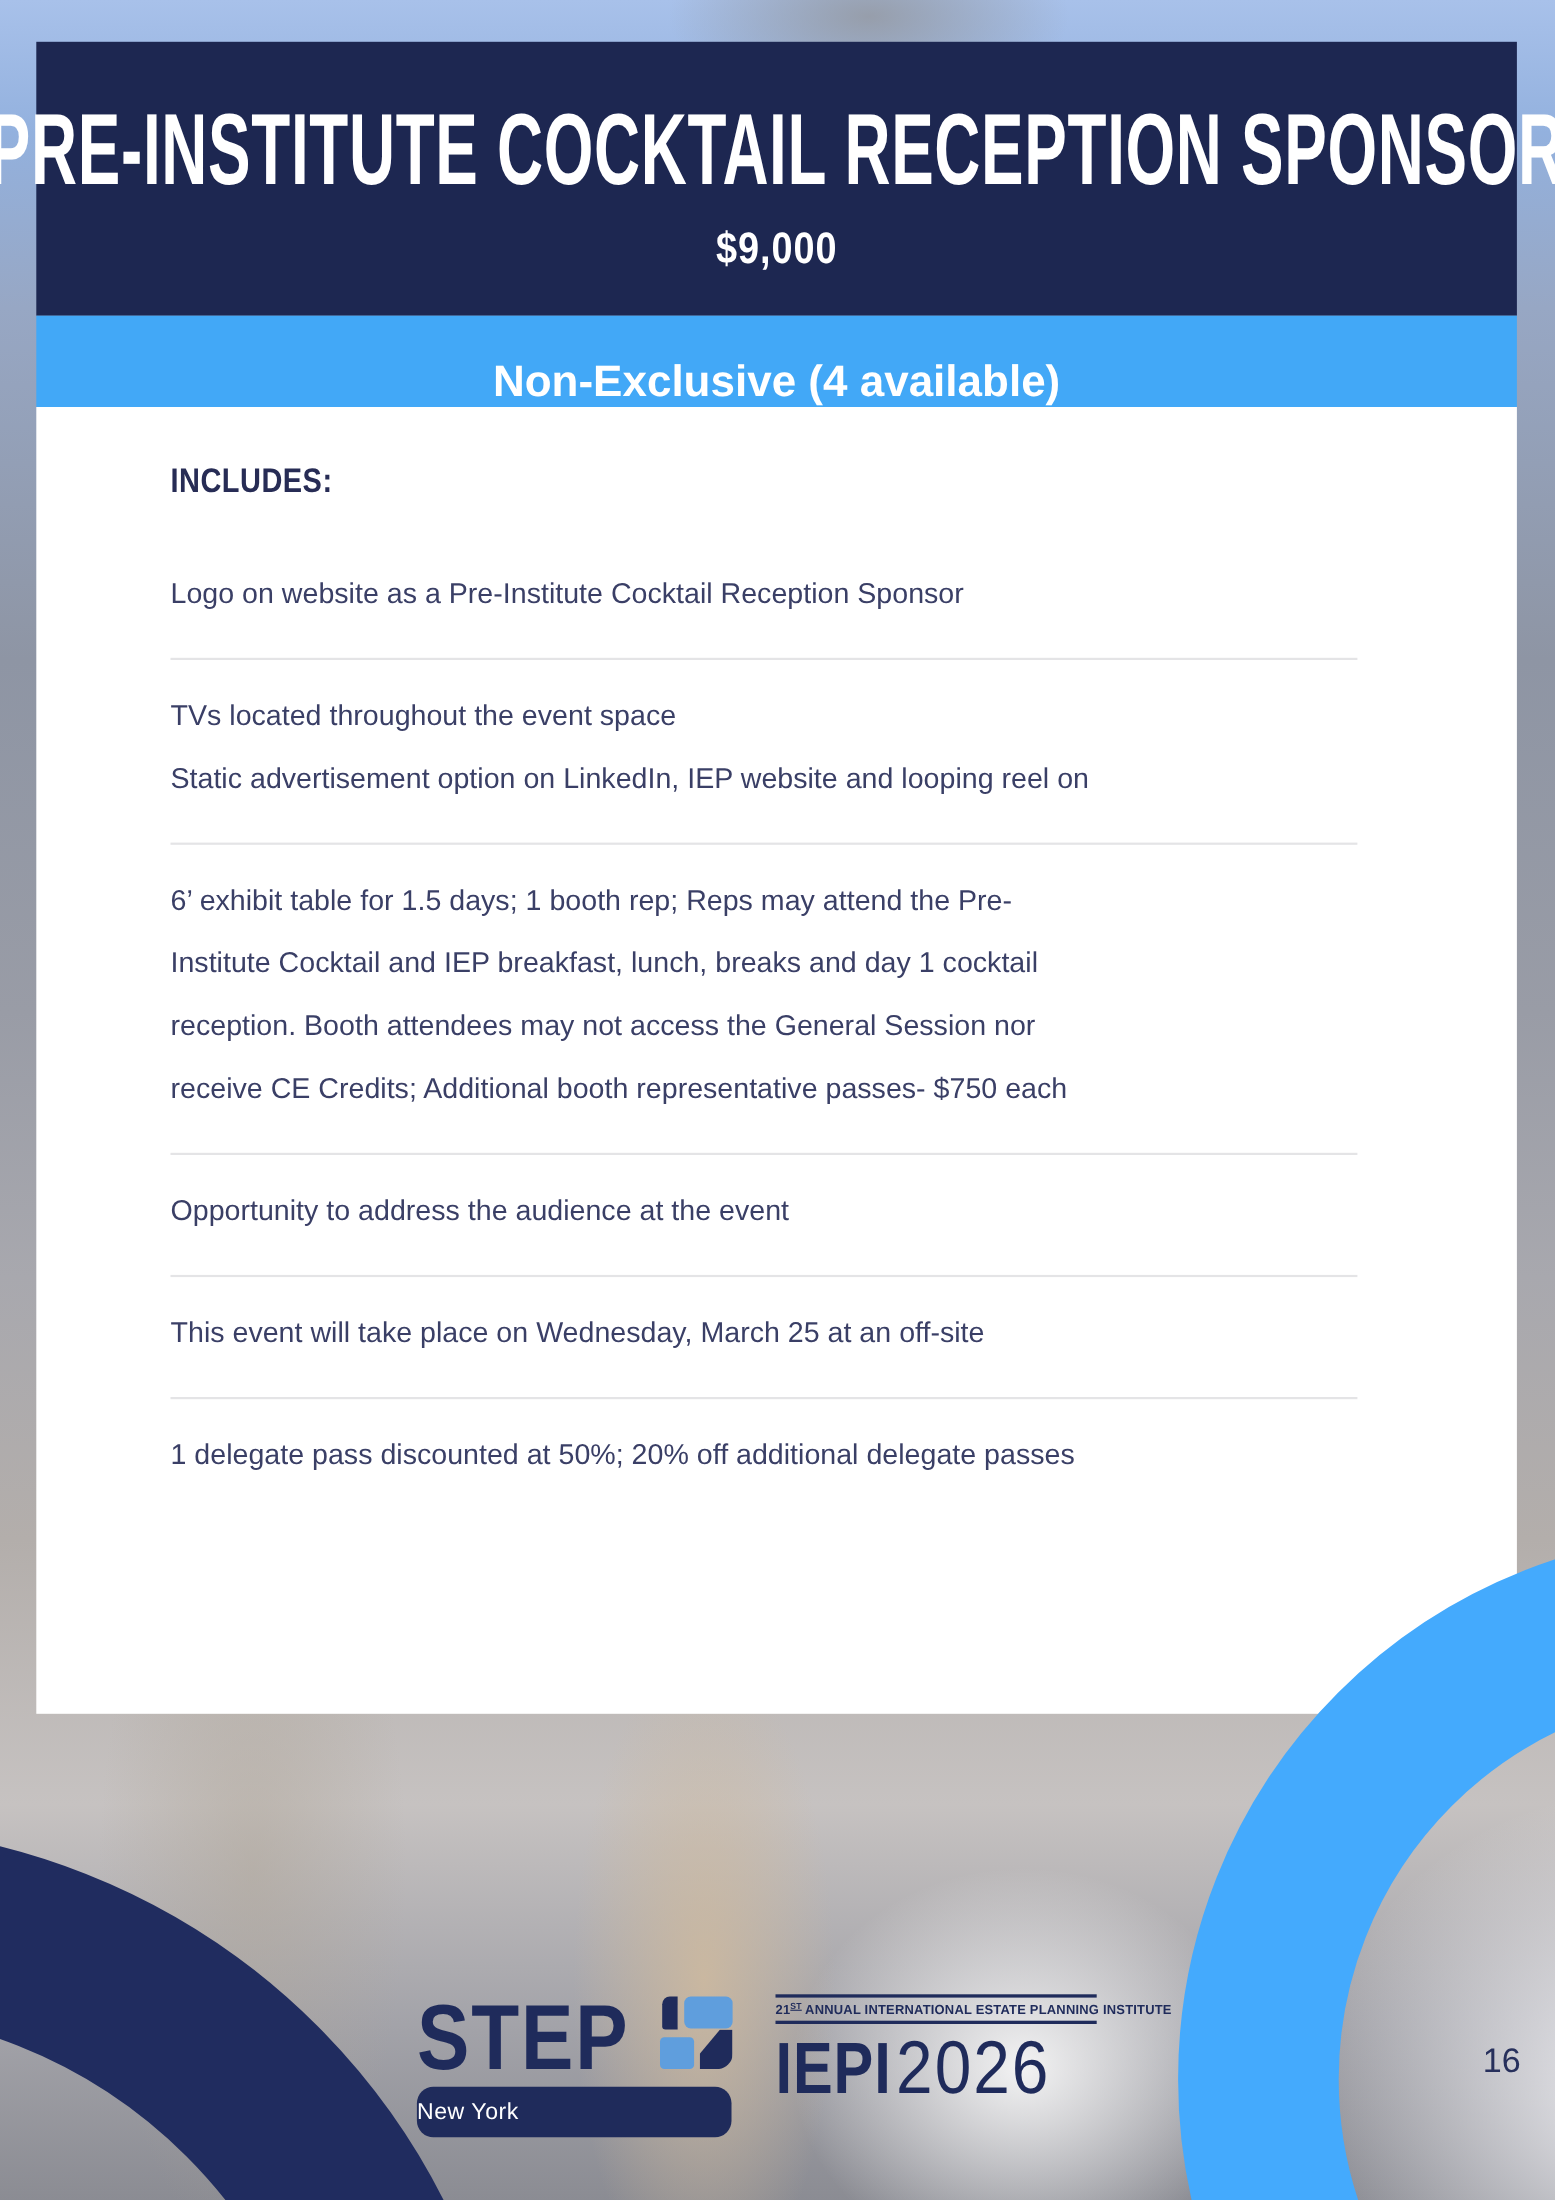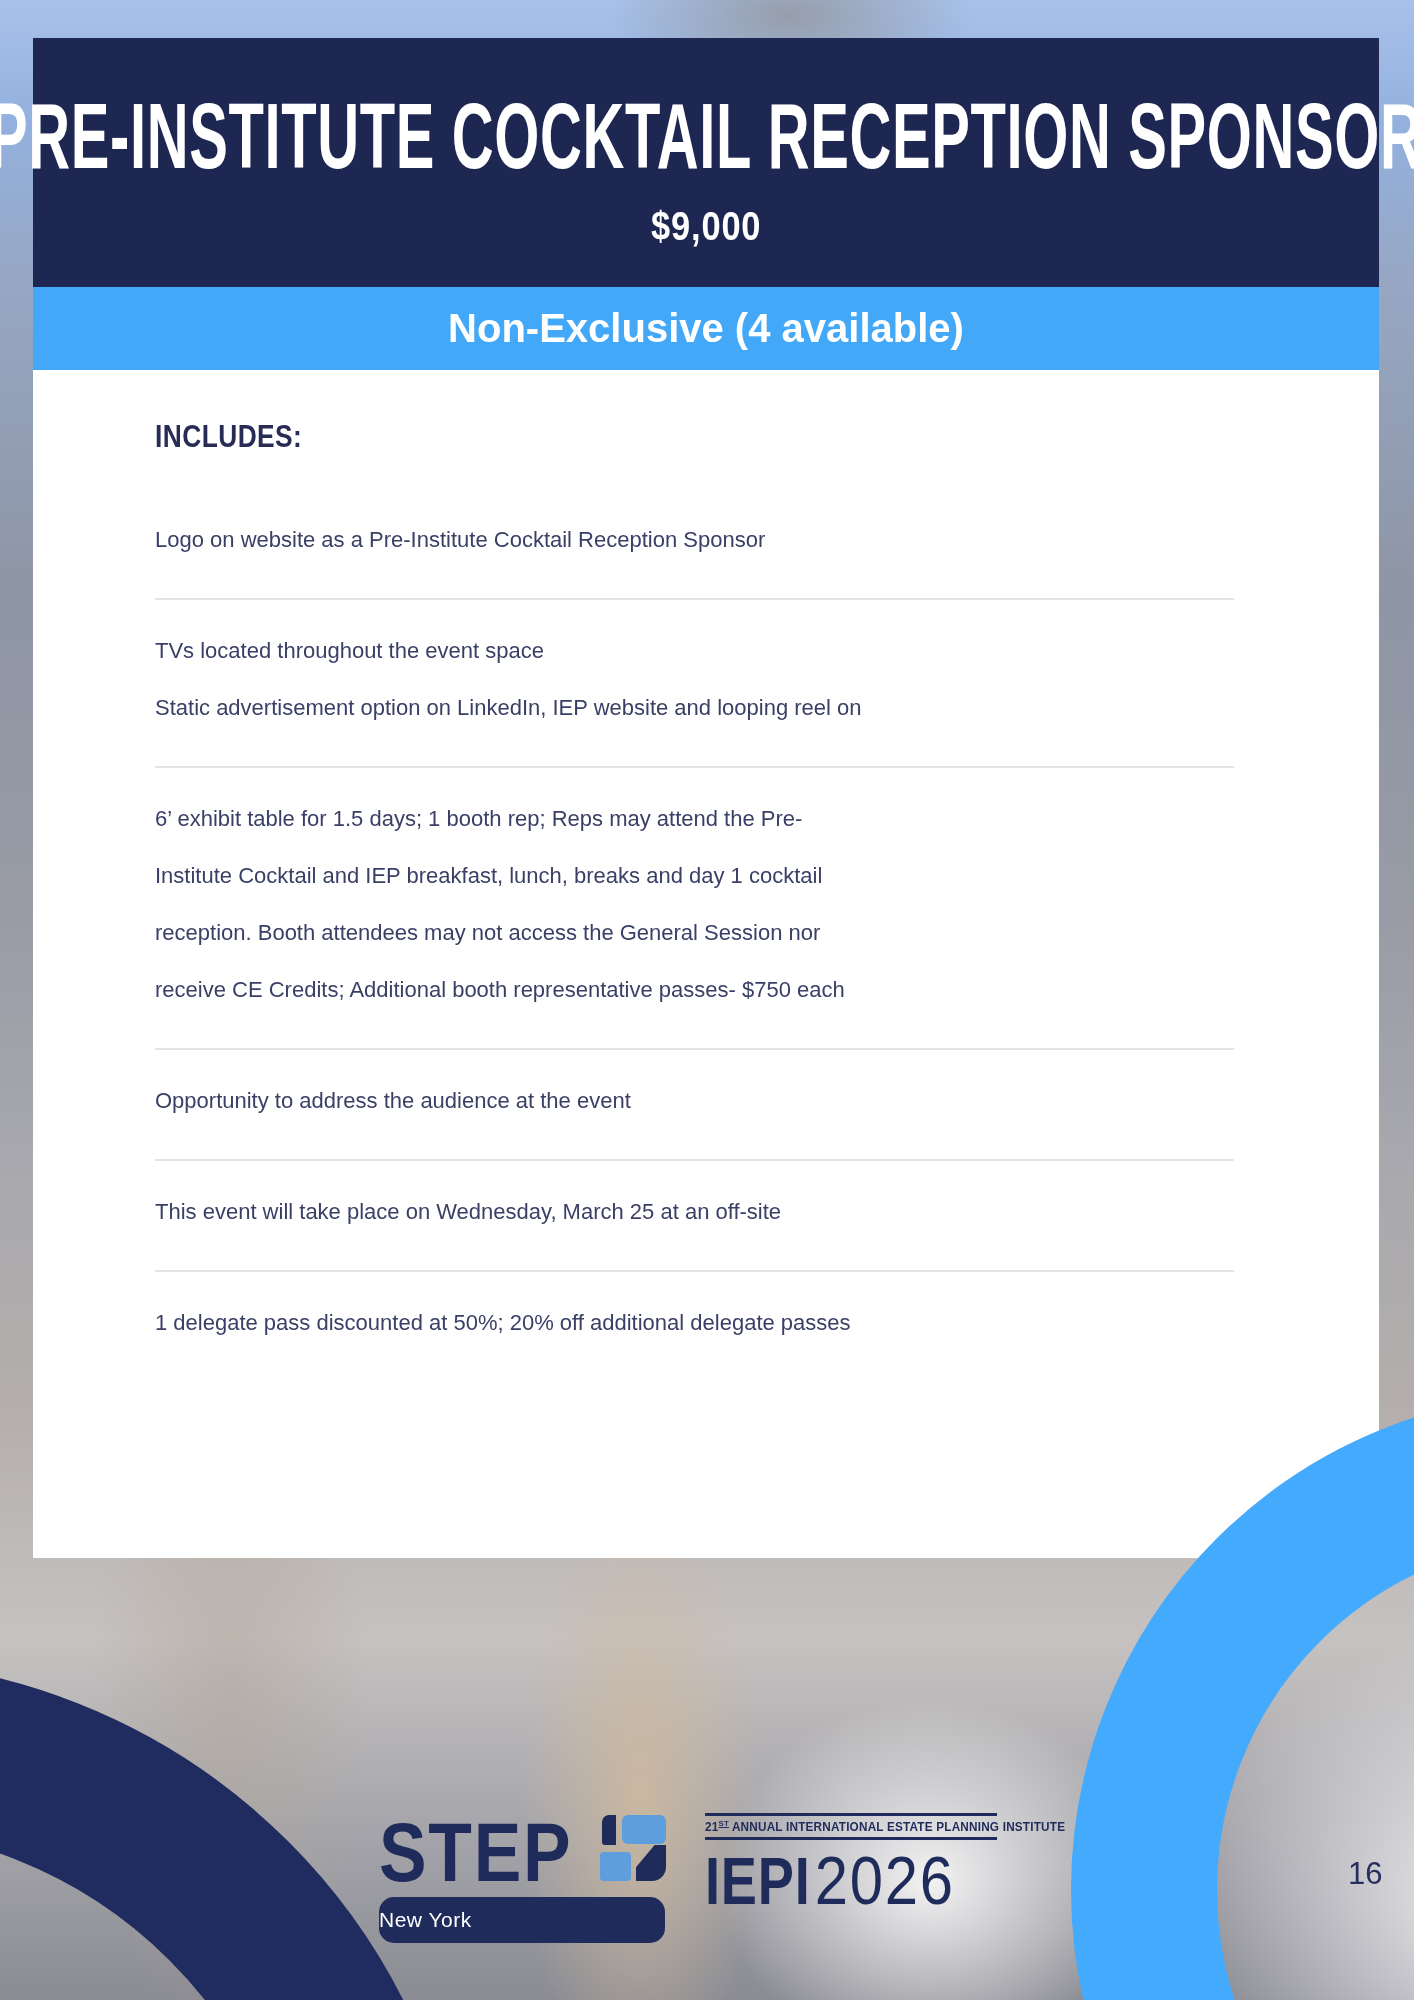--- a/index.html
+++ b/index.html
@@ -17,26 +17,26 @@
   }
   
   .card { position:absolute; left:33px; top:38px; width:1346px; z-index:1; }
   .card-header { background:#1d2751; height:249px; display:flex; flex-direction:column;
     align-items:center; justify-content:center; }
   .title-row { display:flex; justify-content:center; width:100%; margin-top:14px; }
   .title { color:#ffffff; font-size:92px; font-weight:700; white-space:nowrap;
     transform:scaleX(.63); transform-origin:center; letter-spacing:1px; line-height:1; }
   .price { color:#ffffff; font-size:40px; font-weight:800; margin-top:22px;
     transform:scaleX(.86); transform-origin:center; letter-spacing:1px; }
-  .band { background:#42a8f7; height:83px; display:flex; align-items:center; justify-content:center; }
+  .band { background:#42a8f7; height:83px; display:flex; align-items:flex-end; justify-content:center; }
   .band-text { color:#ffffff; font-size:40px; font-weight:700; letter-spacing:0; }
   .card-body { background:#ffffff; height:1188px; padding:49px 145px 0 122px; }
   .includes { color:#272c55; font-size:31px; font-weight:800; letter-spacing:.5px;
     transform:scaleX(.85); transform-origin:left; }
-  .list .item { margin-top:22px; color:#3a3f66; font-size:22px; line-height:57px; }
+  .list .item { margin-top:22px; color:#3a3f66; font-size:26px; line-height:57px; }
   .list .item:first-of-type { margin-top:56px; }
   .list .line { white-space:nowrap; }
   .list .divider { margin-top:30px; border-top:2px solid #e4e4e6; height:0; }
   
   .ring { position:absolute; border-radius:50%; background:transparent; z-index:3; }
   .ring-navy { left:-770px; top:1660px; width:1240px; height:1240px; border:168px solid #202c5f; }
   .ring-blue { left:1071px; top:1393px; width:994px; height:994px; border:146px solid #44aafd; }
   
   .footer { position:absolute; left:0; top:0; z-index:2; }
   .step-word { position:absolute; left:379px; top:1810px; color:#1f2b5b; font-size:84px;

